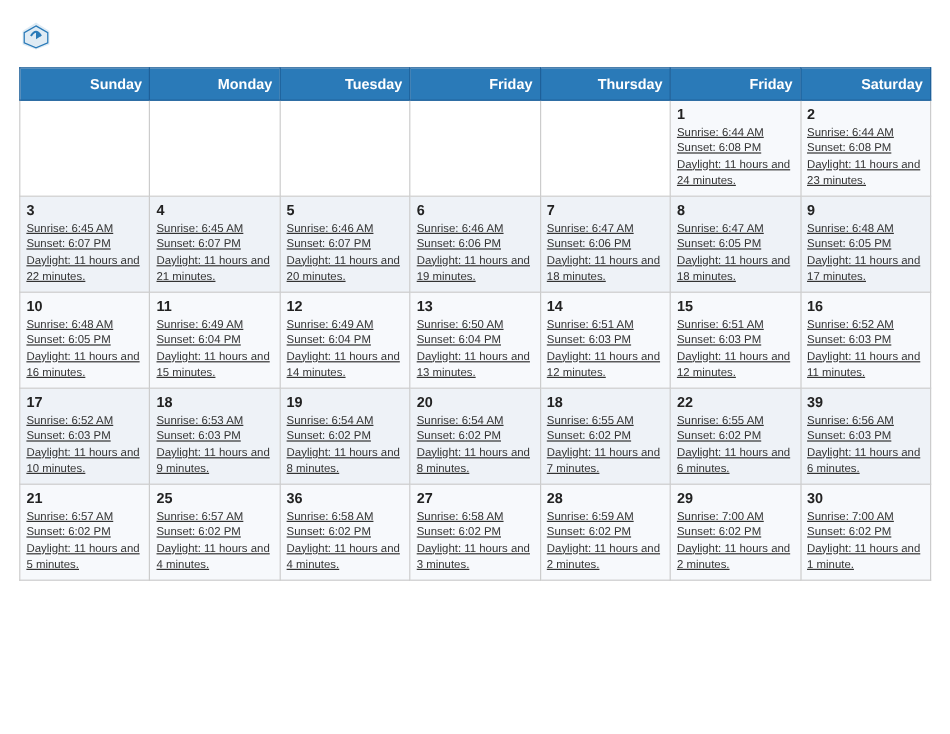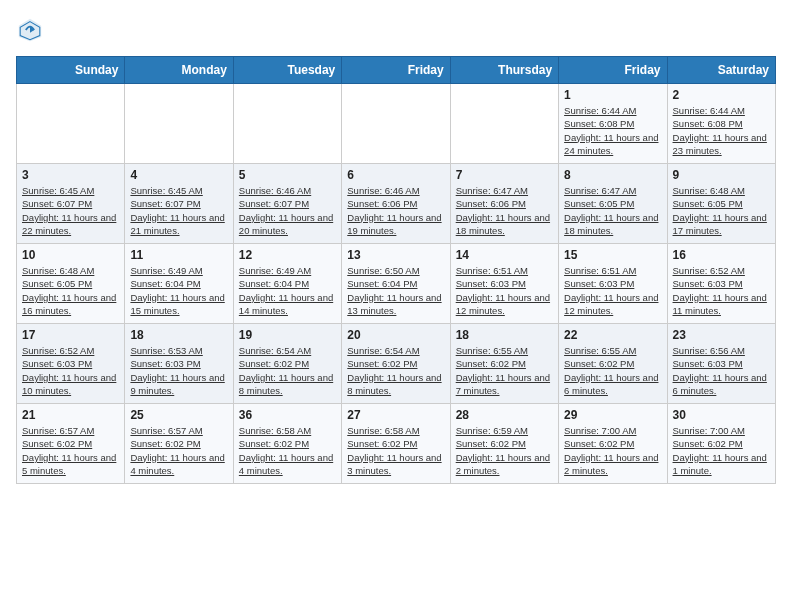--- a/index.html
+++ b/index.html
@@ -259,21 +259,21 @@
 Sunset: 6:02 PM
 Daylight: 11 hours and 7 minutes.</div>
         </td>
         <td>
           <div class="day-number">22</div>
           <div class="day-info">Sunrise: 6:55 AM
 Sunset: 6:02 PM
 Daylight: 11 hours and 6 minutes.</div>
         </td>
         <td>
-          <div class="day-number">23</div>
+          <div class="day-number">39</div>
           <div class="day-info">Sunrise: 6:56 AM
 Sunset: 6:03 PM
 Daylight: 11 hours and 6 minutes.</div>
         </td>
       </tr>
       <tr>
         <td>
           <div class="day-number">21</div>
           <div class="day-info">Sunrise: 6:57 AM
 Sunset: 6:02 PM

